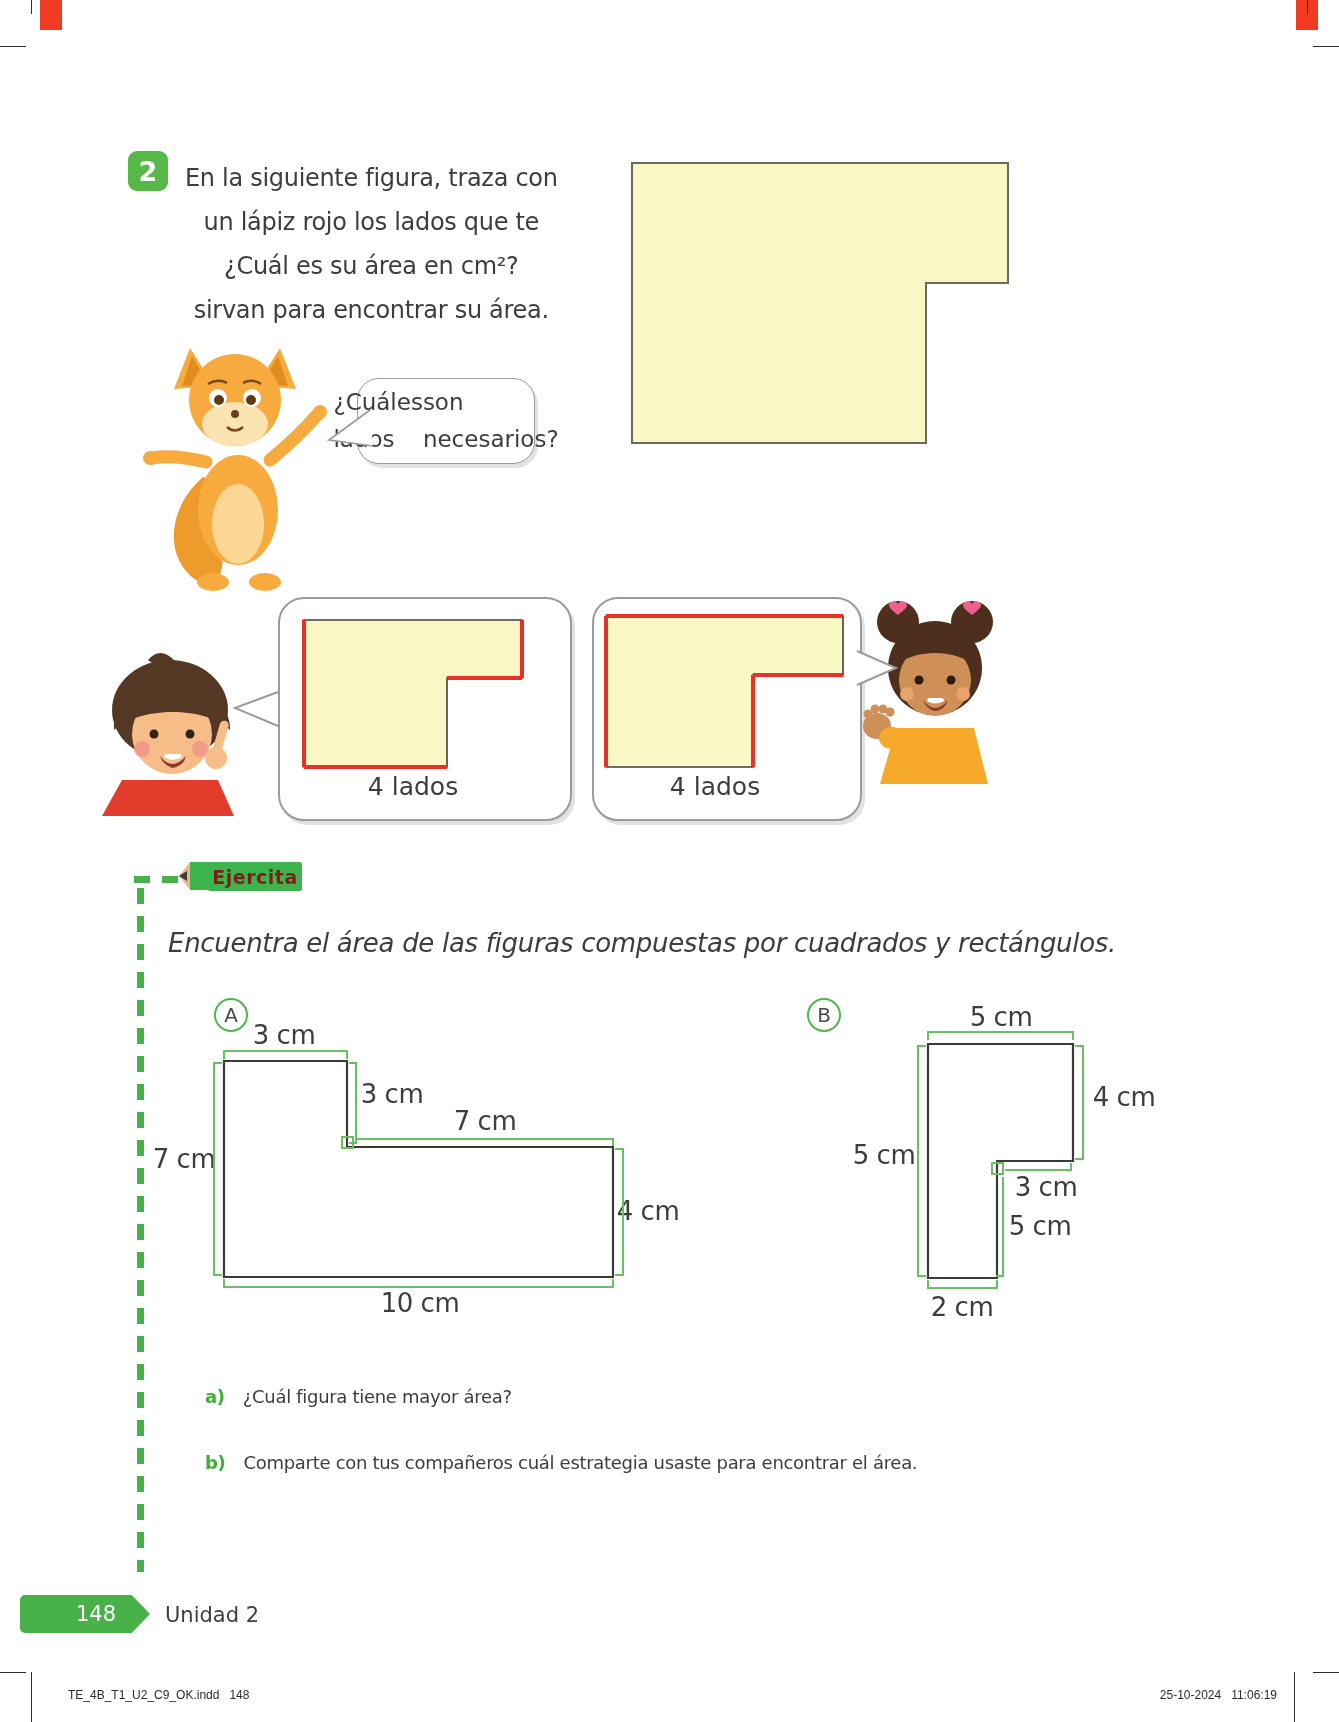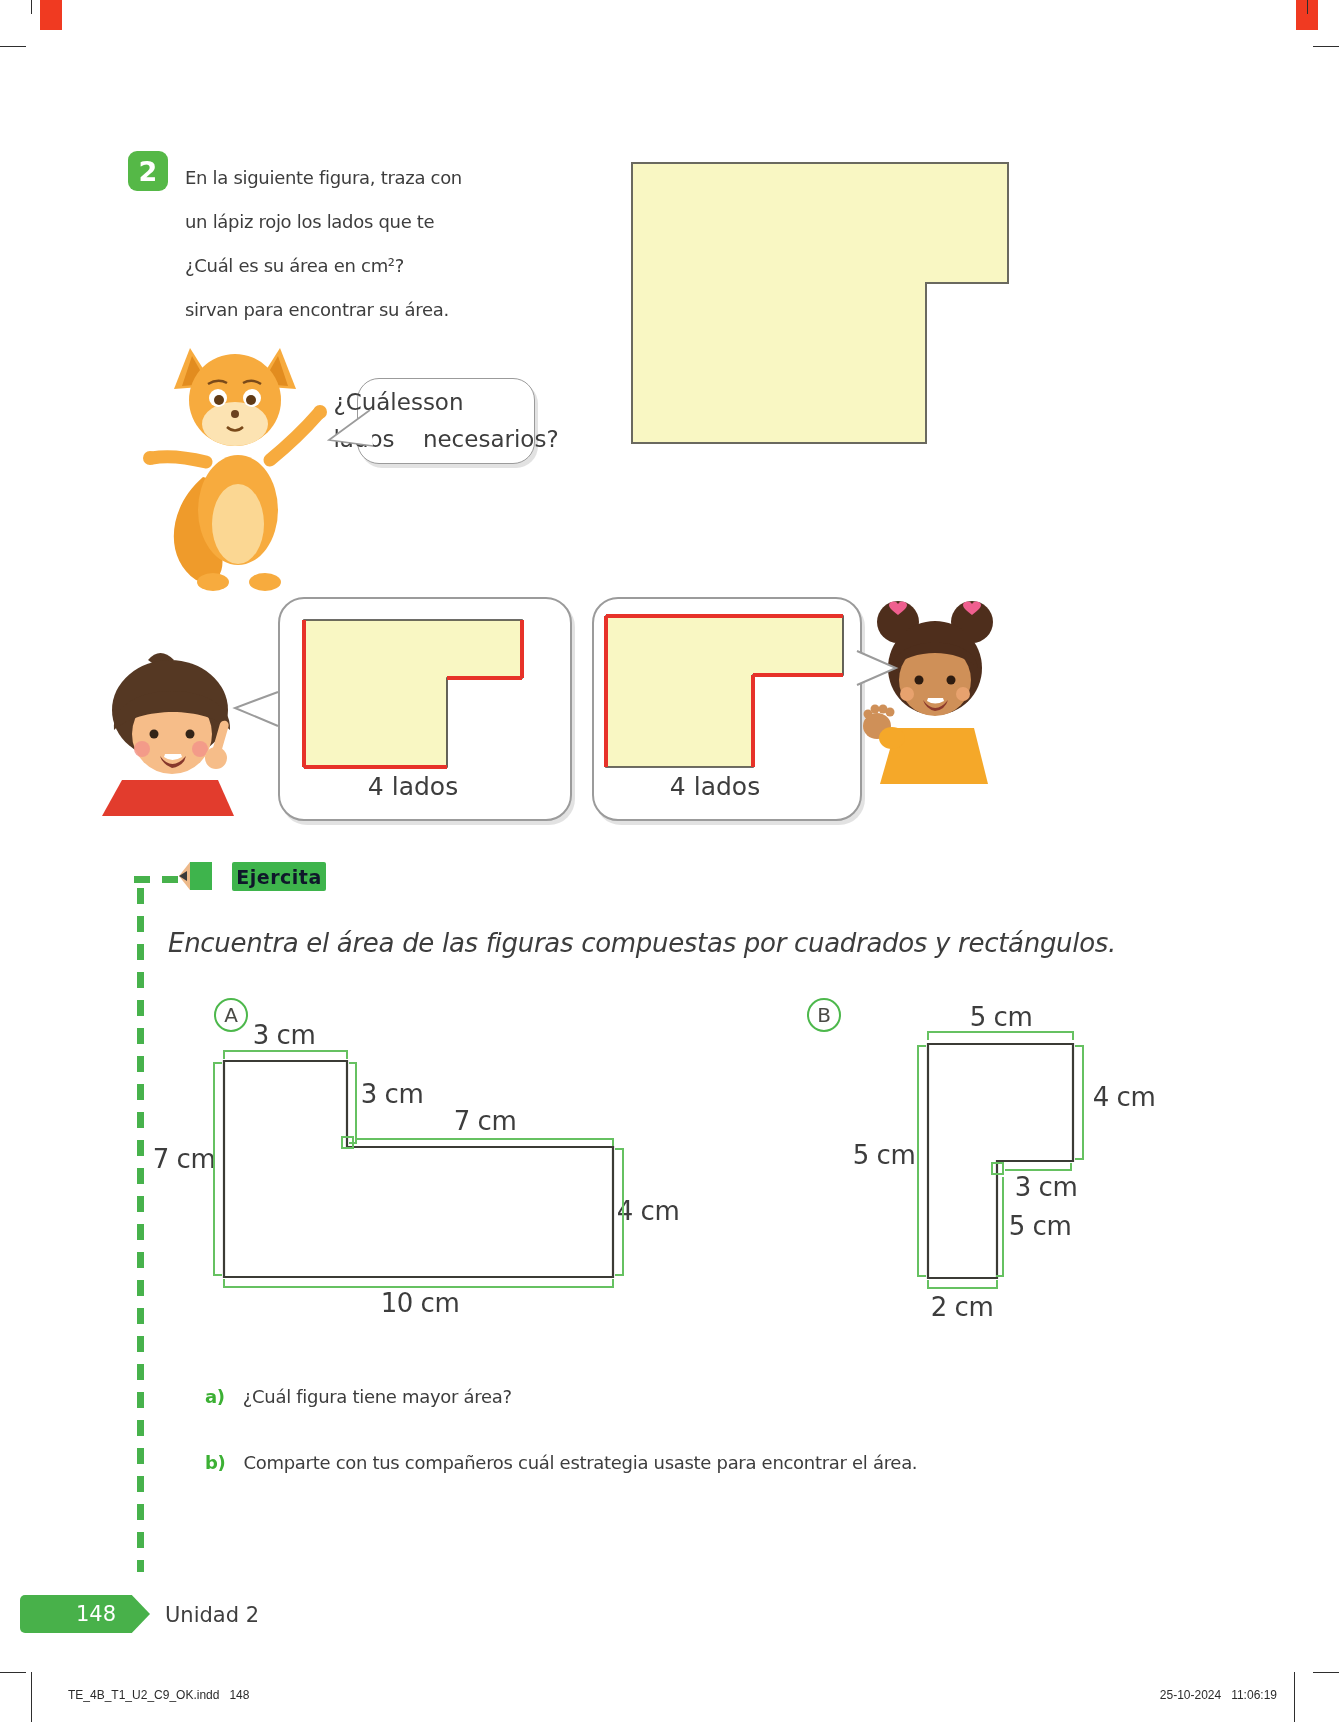--- a/index.html
+++ b/index.html
@@ -5,32 +5,32 @@
   html,body{margin:0;padding:0;background:#fff;}
   .page{position:relative;width:1339px;height:1722px;background:#ffffff;overflow:hidden;
         font-family:"DejaVu Sans","Liberation Sans",sans-serif;color:#3d3d3d;}
   .abs{position:absolute;}
   
   .redbar{width:22px;height:30px;background:#f03a21;}
   .mark{background:#2e2e2e;}
   
   .numbadge{width:40px;height:40px;background:#55b847;border-radius:9px;color:#fff;
             font-size:27px;font-weight:bold;display:flex;align-items:center;justify-content:center;}
-  .ptext{font-size:18px;line-height:44px;letter-spacing:-0.3px;white-space:nowrap;}
+  .ptext{font-size:24px;line-height:44px;letter-spacing:-0.3px;white-space:nowrap;text-align:center;}
   
   .bubble{background:#fff;border:2px solid #9b9b9b;border-radius:26px;
           box-shadow:3px 4px 0 rgba(150,150,150,.28);}
   .foxbubble{border-radius:22px;border-width:1.7px;display:flex;flex-direction:row;
              align-items:center;justify-content:center;font-size:23px;line-height:37px;}
   .lados{font-size:25px;text-align:center;}
   
   .dashv{width:7px;background:repeating-linear-gradient(180deg,#47b24c 0 16px,transparent 16px 28px);}
   .dashh{height:7px;background:repeating-linear-gradient(90deg,#47b24c 0 16px,transparent 16px 28px);}
-  .ejbadge{background:#3eb44c;color:#0f172a;font-weight:bold;font-size:19px;letter-spacing:.5px;
-           display:flex;align-items:center;justify-content:center;border-radius:2px;margin-left:24px;}
+  .ejbadge{background:#3eb44c;color:#7f1d1d;font-weight:bold;font-size:19px;letter-spacing:.5px;
+           display:flex;align-items:center;justify-content:center;border-radius:2px;}
   .instr{font-size:26px;letter-spacing:-0.3px;white-space:nowrap;font-style:italic;}
   .circleletter{width:30px;height:30px;border:2.2px solid #4db84c;border-radius:50%;
                 display:flex;align-items:center;justify-content:center;font-size:20px;color:#4a4a45;}
   .dim{font-size:26px;letter-spacing:-0.5px;white-space:nowrap;transform:translateX(-50%);}
   .q{font-size:18px;letter-spacing:-0.3px;white-space:nowrap;}
   .qletter{color:#3cb034;font-weight:bold;margin-right:18px;}
   
   .pennant{width:130px;height:38px;background:#48b14a;border-radius:5px 0 0 5px;
            clip-path:polygon(0 0,86% 0,100% 50%,86% 100%,0 100%);
            color:#fff;font-size:21px;display:flex;align-items:center;justify-content:flex-end;

